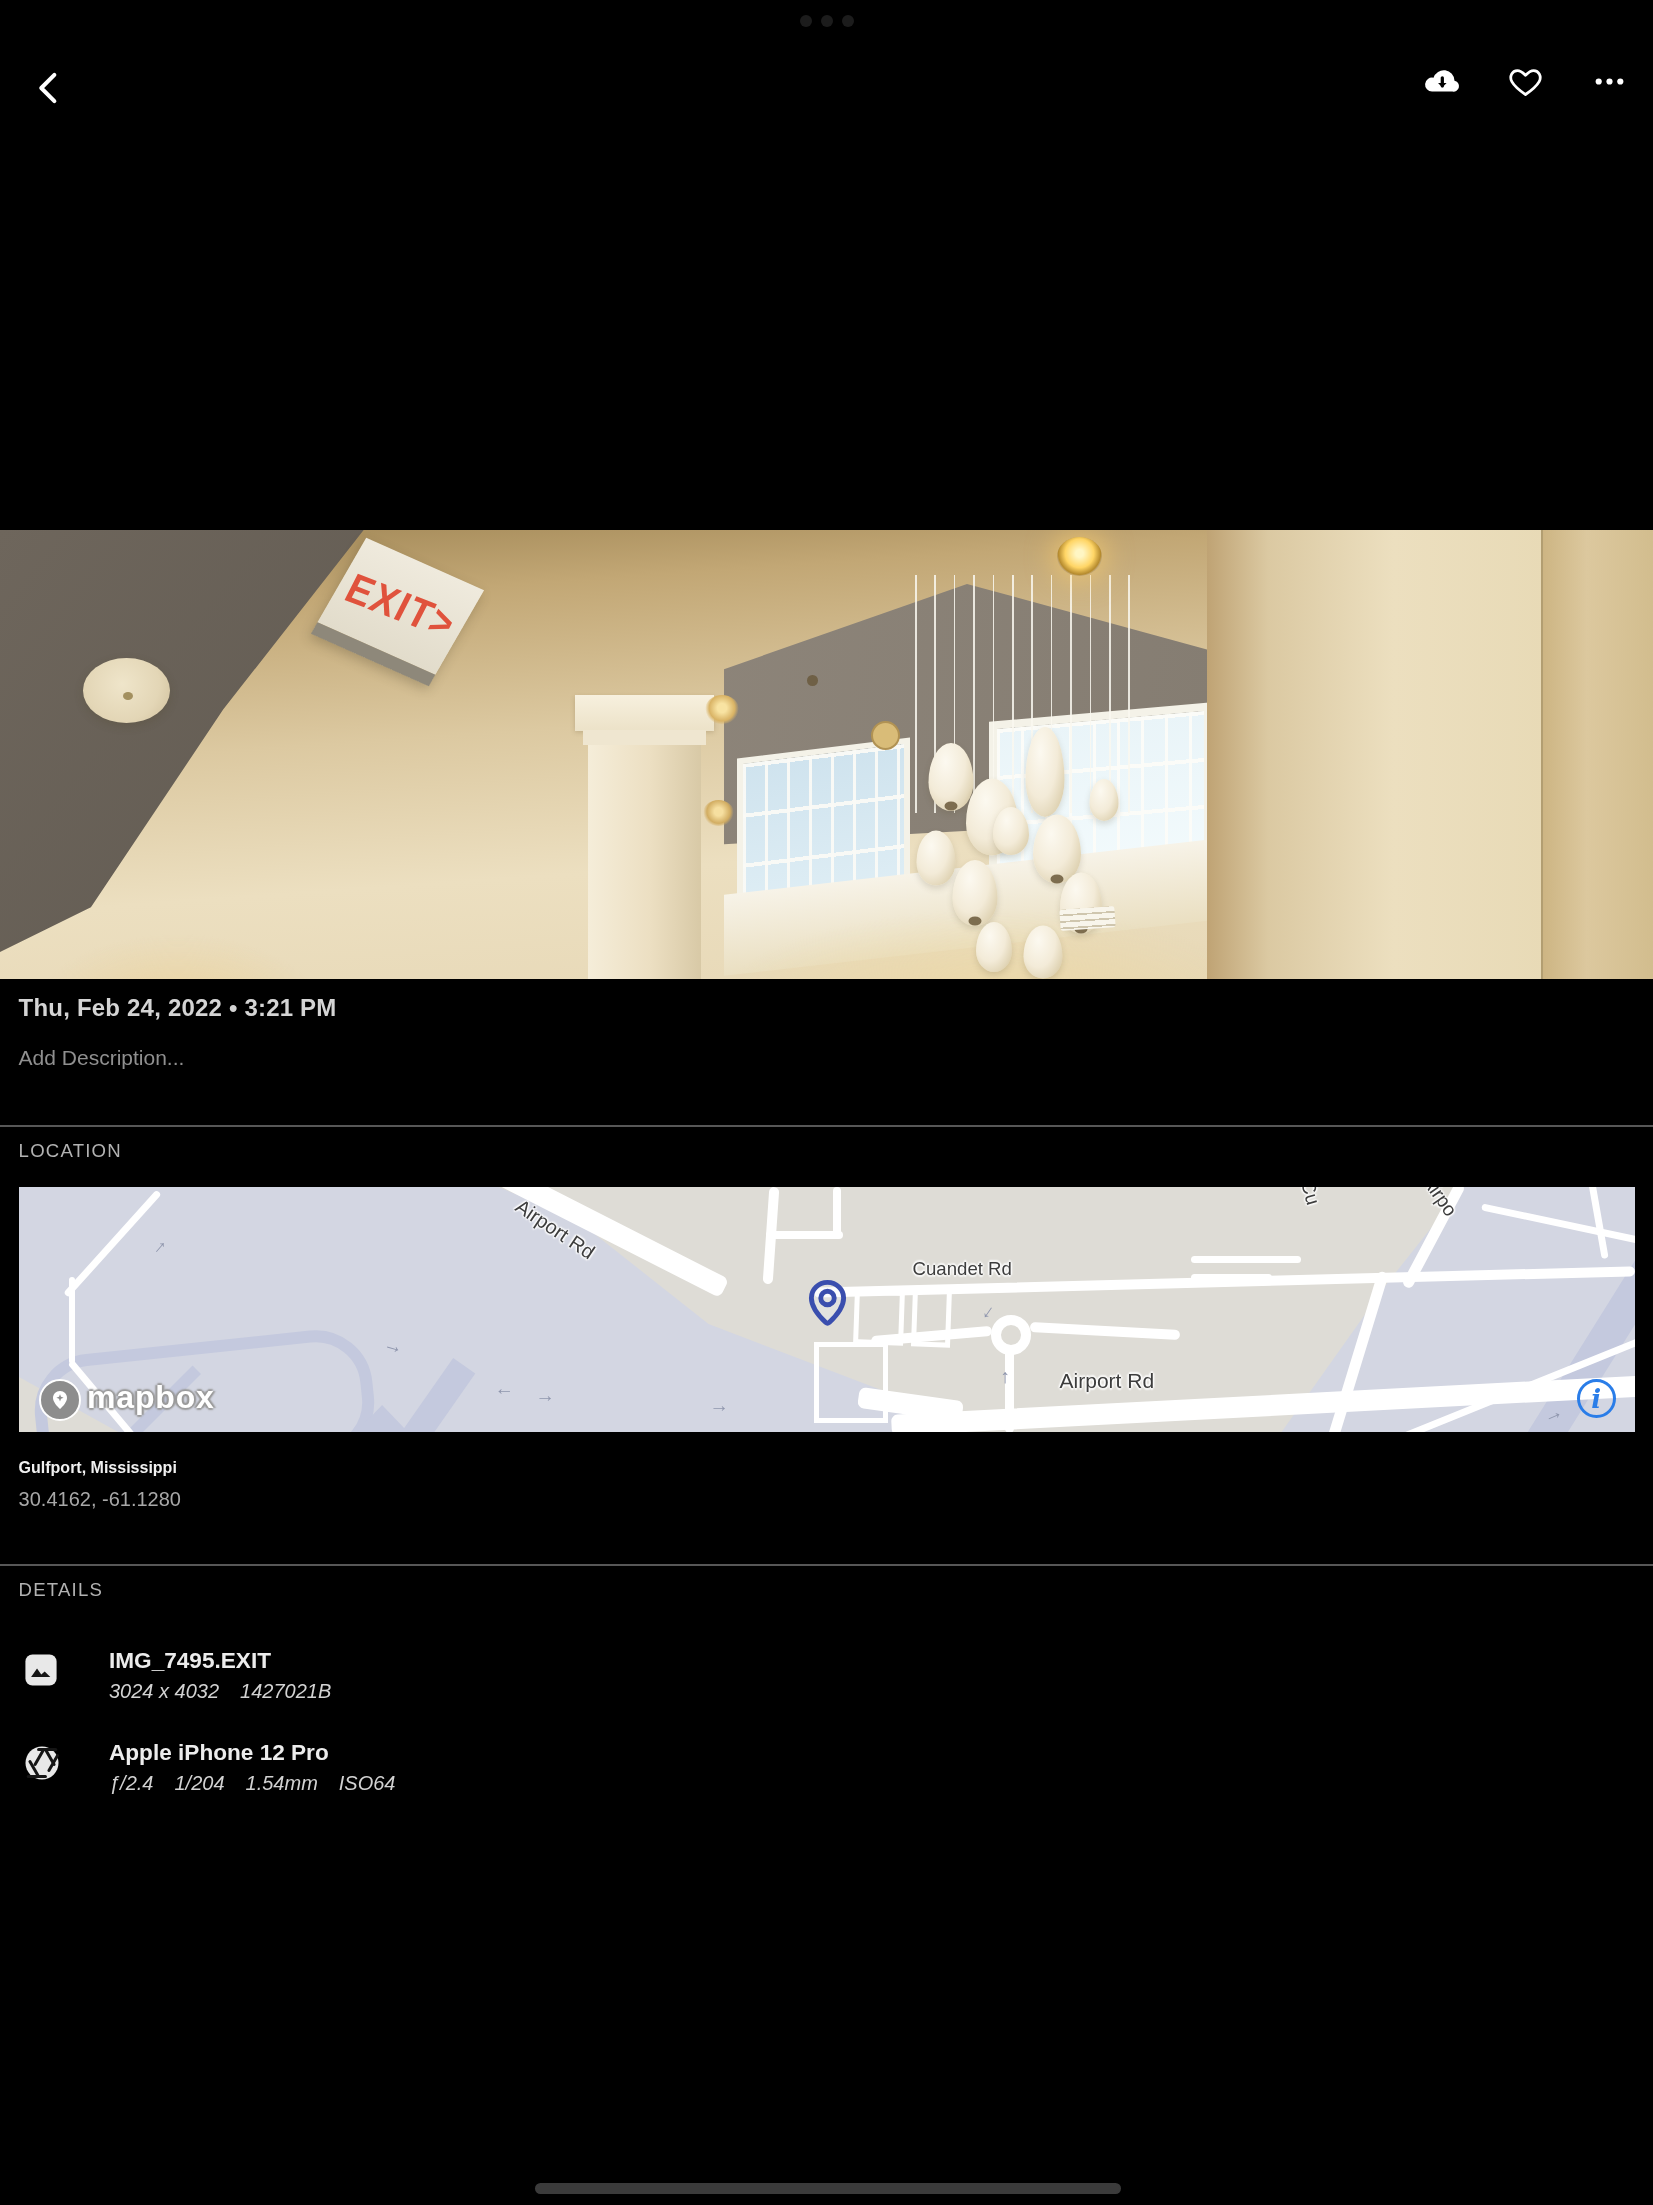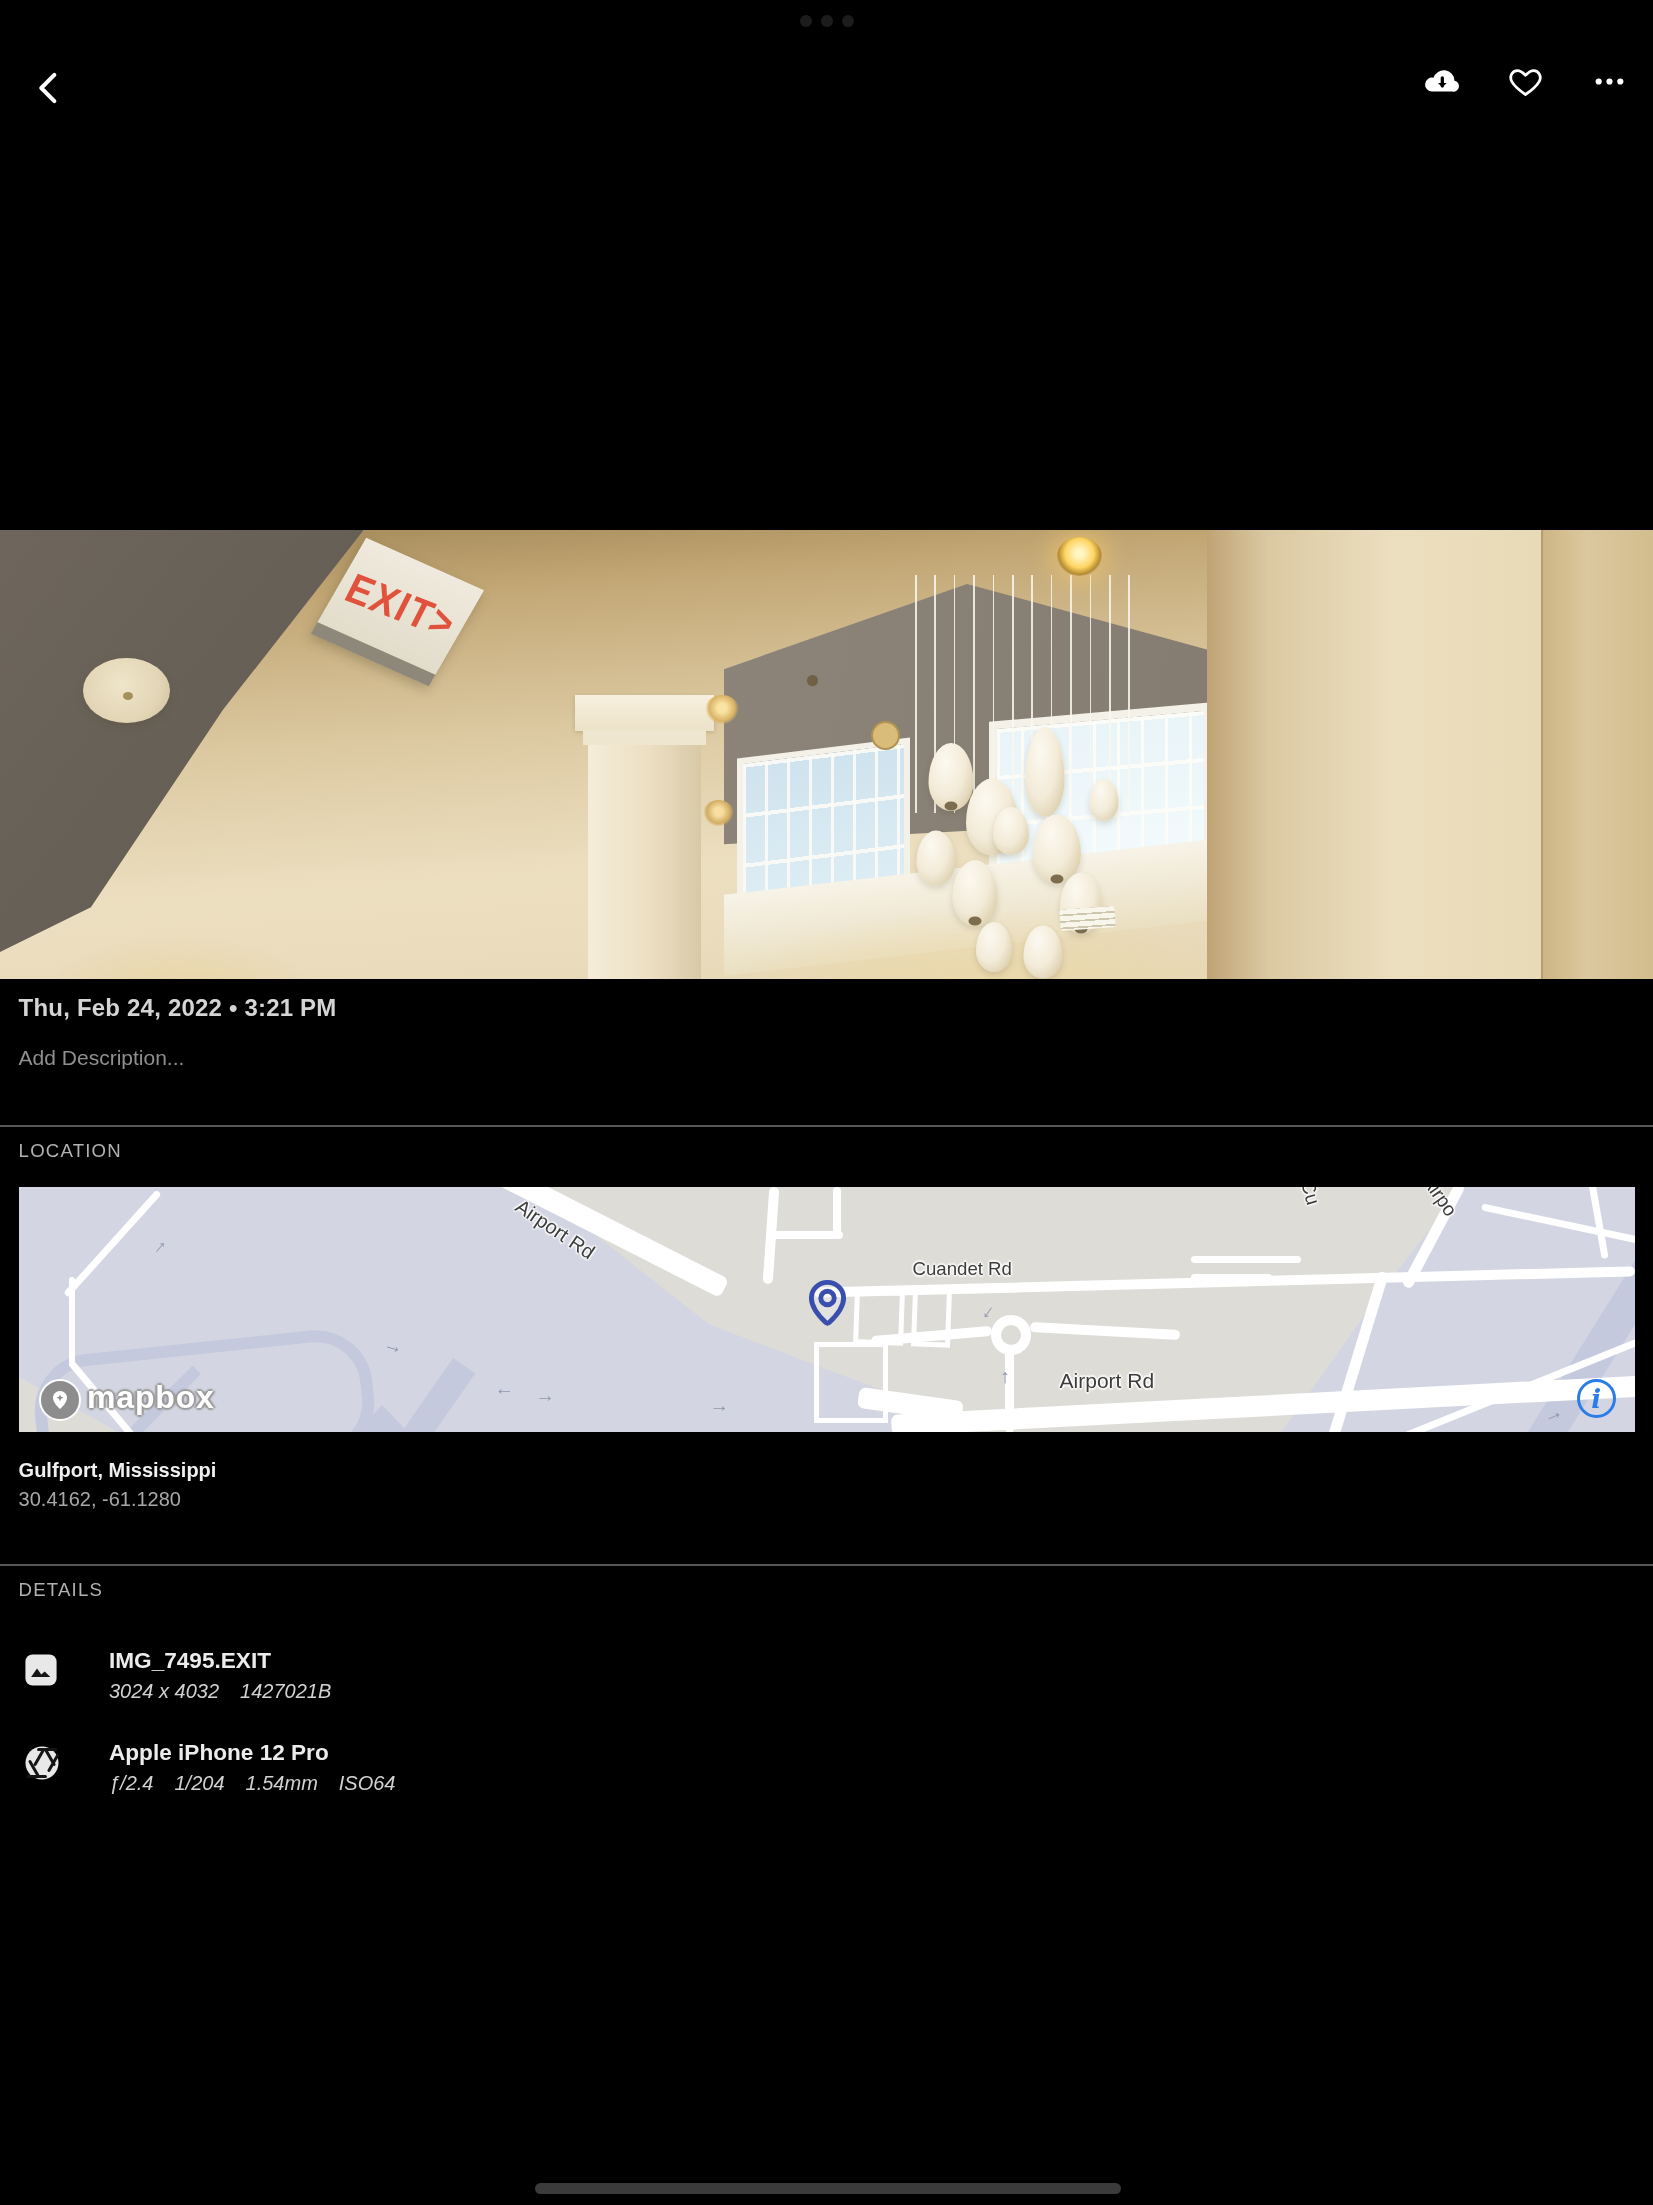--- a/index.html
+++ b/index.html
@@ -88,21 +88,21 @@
   .pin { left:786px; top:92px; width:45px; height:57px; }
   .mapbox-logo { left:20px; top:192px; display:flex; align-items:flex-start; gap:6.5px; }
   .mapbox-circ { width:42px; height:42px; border-radius:50%; background:#8d8d8d; border:2.4px solid #fff;
     display:flex; align-items:center; justify-content:center; }
   .mapbox-word { font-size:32px; font-weight:700; color:#fff; letter-spacing:0.8px;
     text-shadow:-2.4px 0 1.6px #999,2.4px 0 1.6px #999,0 -2.4px 1.6px #999,0 2.4px 1.6px #999; }
   .map-info { left:1558px; top:192px; width:39px; height:39px; border:3.2px solid #2a7de8; border-radius:50%;
     display:flex; align-items:center; justify-content:center;
     font-family:"DejaVu Serif", serif; font-style:italic; font-weight:700; font-size:26px; color:#2a7de8; }
 
-  .place { position:absolute; left:18.6px; top:1459px; font-size:20px; font-weight:700; color:#f0f0f0; }
+  .place { position:absolute; left:18.6px; top:1459px; font-size:16px; font-weight:700; color:#f0f0f0; }
   .coords { position:absolute; left:18.6px; top:1488px; font-size:20px; color:#a8a8a8; }
 
   
   .d-row { position:absolute; left:24px; width:1130px; }
   .d-icon { position:absolute; left:0; top:4.8px; }
   .d-title { position:absolute; left:85px; top:0; font-size:22.6px; font-weight:700; color:#ececec; }
   .d-meta { position:absolute; left:85px; top:32px; font-size:20px; color:#d2d2d2; }
   .d-meta span { margin-right:21px;font-style:italic; }
 
   .home-indicator { position:absolute; left:535px; top:2183px; width:586px; height:11.3px; border-radius:6.5px; background:#3b3b3b; }

